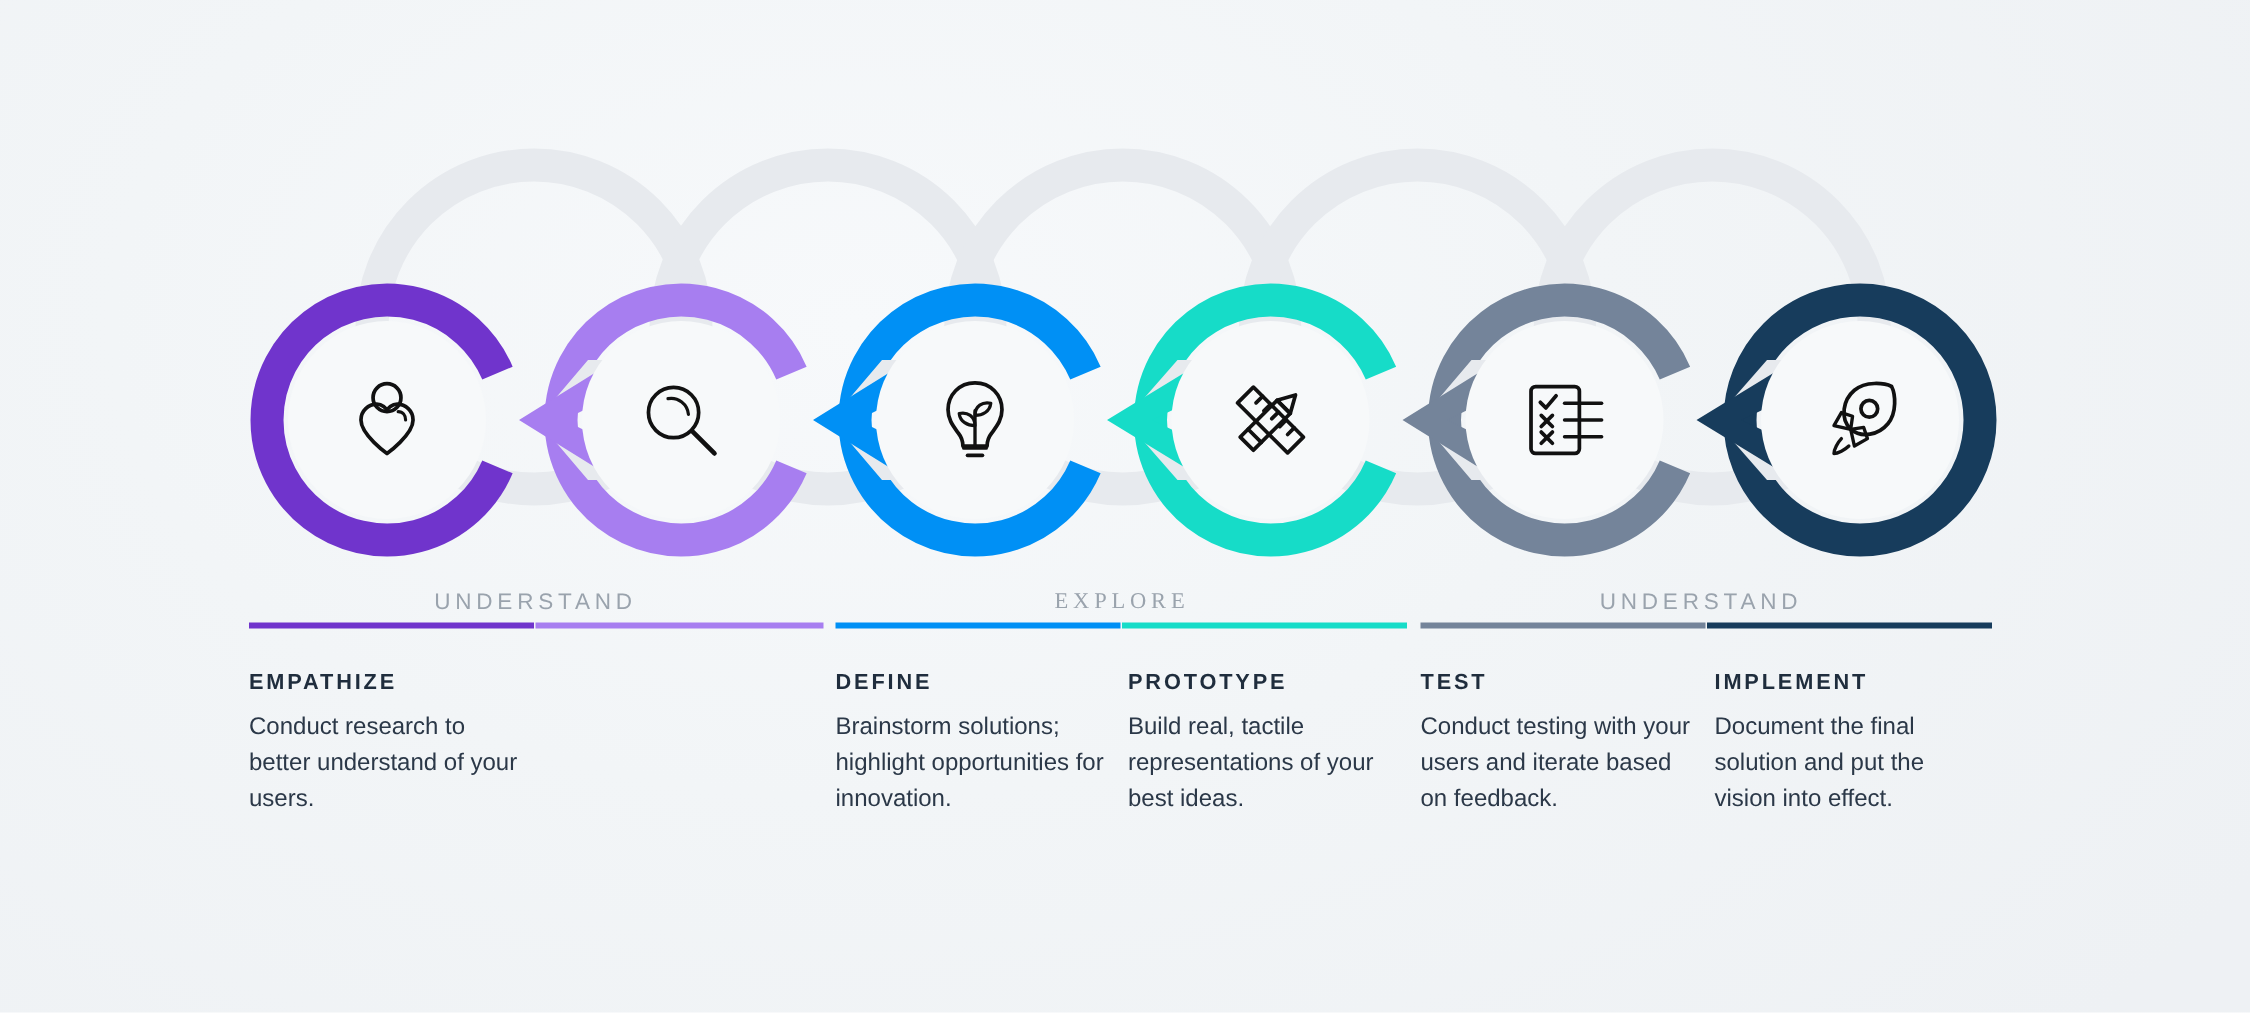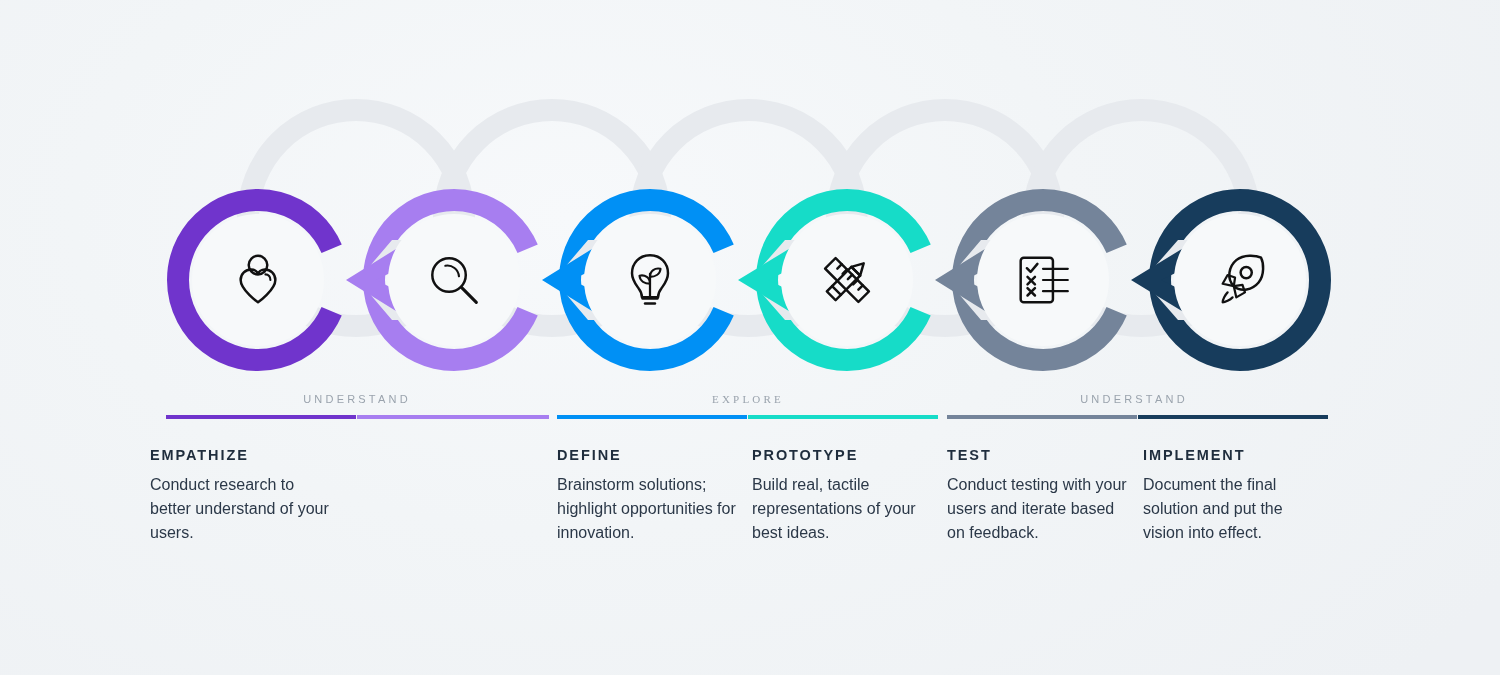--- a/index.html
+++ b/index.html
@@ -22,21 +22,21 @@
     position:absolute;
     left:0; top:0;
     width:1500px; height:675px;
     display:block;
   }
 
   
   .band-label {
     position:absolute;
     text-align:center;
-    font-size:11px;
+    font-size:15px;
     letter-spacing:3.2px;
     color:#9aa3ad;
     font-weight:400;
     white-space:nowrap;
     top:393px;
   }
 
   
   .rule {
     position:absolute;
@@ -220,21 +220,21 @@
   <div class="band-label" id="band1" style="left: 598px; width: 300px; font-family: Liberation Serif, serif;">EXPLORE</div>
   <div class="band-label" id="band2" style="left: 984px; width: 300px;">UNDERSTAND</div>
 
   <div class="rule" id="rule0" style="left: 166px; width: 190px; background: rgb(112, 52, 204);"></div>
   <div class="rule" id="rule1" style="left: 357px; width: 192px; background: rgb(167, 126, 240);"></div>
   <div class="rule" id="rule2" style="left: 557px; width: 190px; background: rgb(0, 144, 245);"></div>
   <div class="rule" id="rule3" style="left: 748px; width: 190px; background: rgb(22, 220, 200);"></div>
   <div class="rule" id="rule4" style="left: 947px; width: 190px; background: rgb(116, 132, 154);"></div>
   <div class="rule" id="rule5" style="left: 1138px; width: 190px; background: rgb(23, 60, 92);"></div>
 
-  <div class="step-col" id="col0" style="left: 150px;">
+  <div class="step-col" id="col0" style="left: 166px;">
     <div class="step-title">EMPATHIZE</div>
     <div class="step-desc">Conduct research to better understand of your users.</div>
   </div>
   <div class="step-col" id="col2" style="left: 557px;">
     <div class="step-title">DEFINE</div>
     <div class="step-desc">Brainstorm solutions; highlight opportunities for innovation.</div>
   </div>
   <div class="step-col" id="col3" style="left: 752px;">
     <div class="step-title">PROTOTYPE</div>
     <div class="step-desc">Build real, tactile representations of your best ideas.</div>

